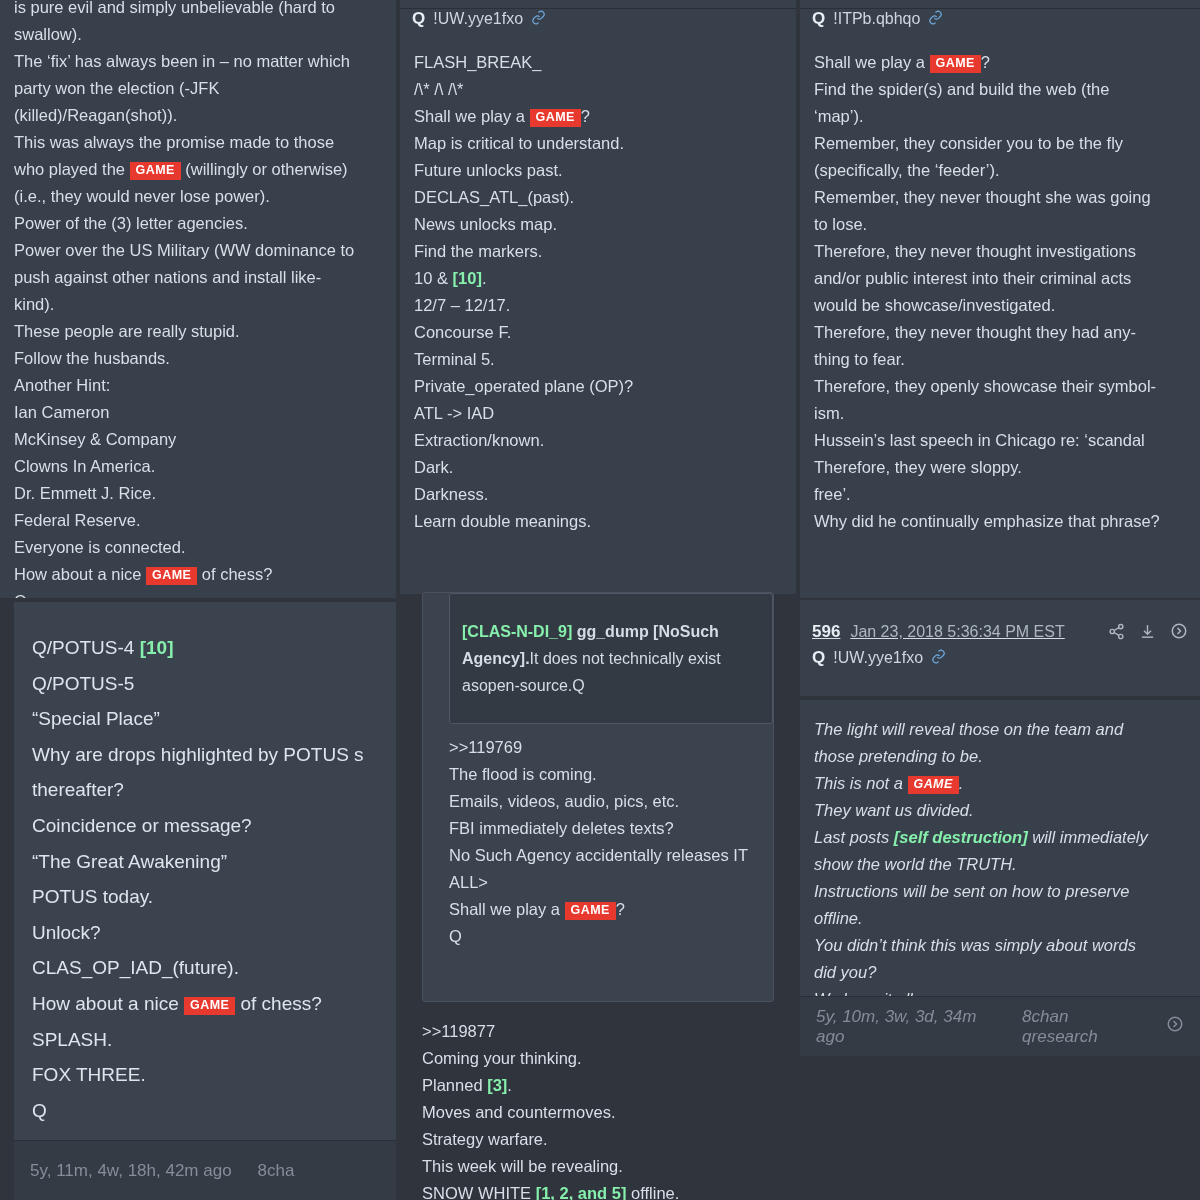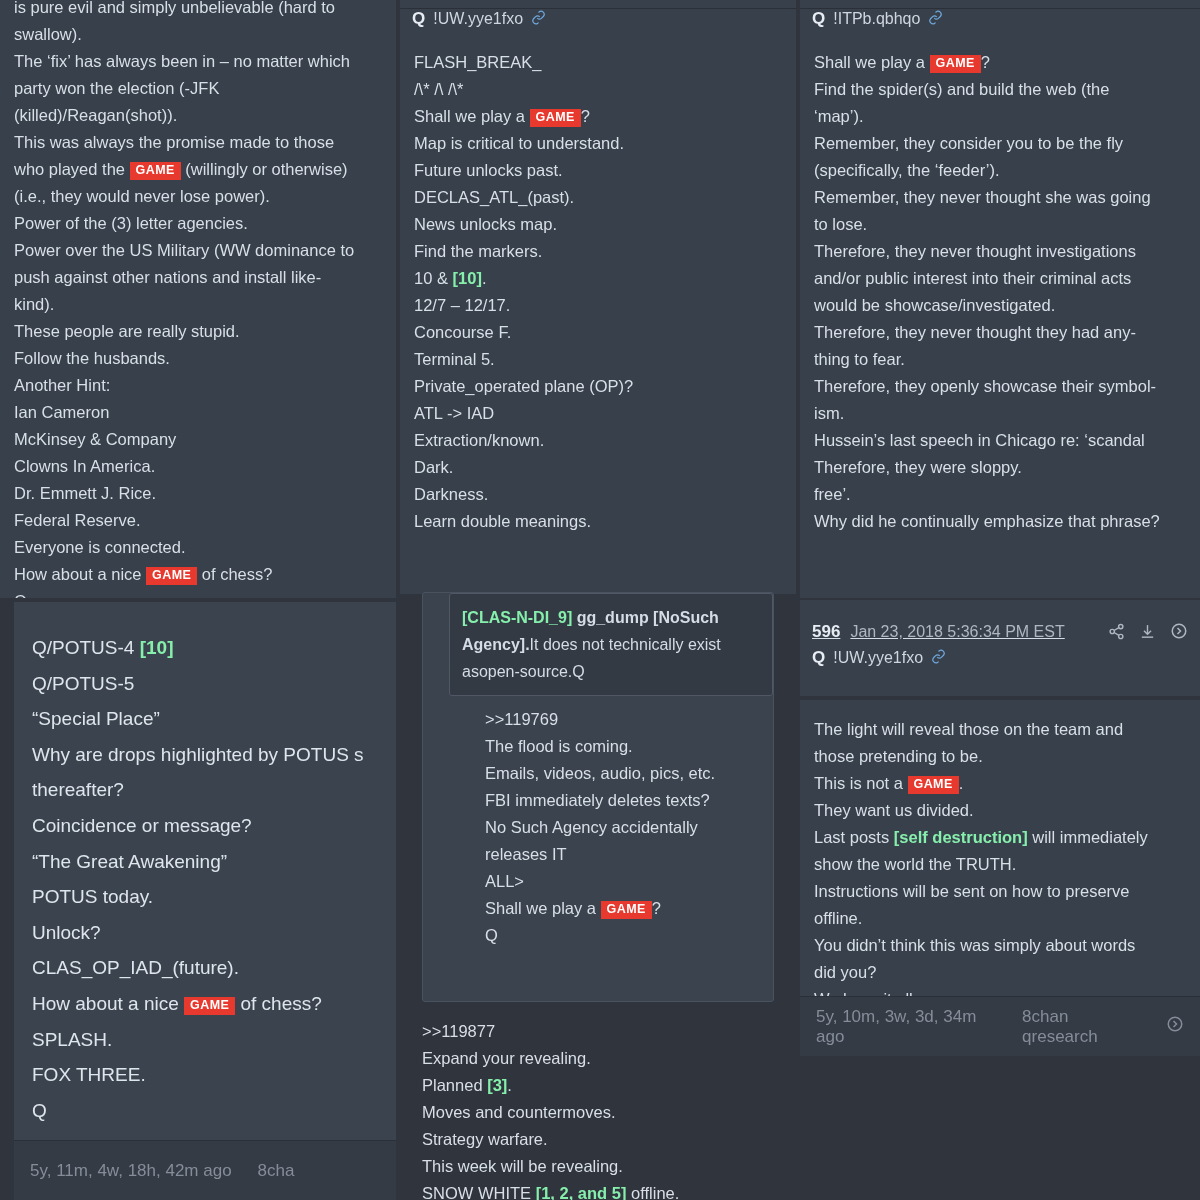--- a/index.html
+++ b/index.html
@@ -105,21 +105,21 @@
     font-size: 17px;
     gap: 26px;
   }
   .footer-bar .src { color: #848d99; }
 
   
   .quote {
     border: 1px solid #505866;
     background: #333a44;
     border-radius: 3px;
-    padding: 10px 12px;
+    padding: 24px 12px;
     margin: 0 0 10px 26px;
     font-size: 16px;
     line-height: 27px;
   }
 
   
   #col1-top {
     left: 0; top: -6px; width: 398px; height: 604px;
     background: #38404b;
   }
@@ -153,21 +153,21 @@
   #col2-bottom .card-body { padding-left: 22px; }
 
   
   #col3-top {
     left: 800px; top: -26px; width: 400px; height: 624px;
   }
   #col3-head2 {
     left: 800px; top: 600px; width: 400px; height: 96px;
   }
   #col3-bottom {
-    left: 800px; top: 700px; width: 400px; height: 356px;
+    left: 800px; top: 700px; width: 400px; height: 356px; font-style: italic;
   }
   .divider-v {
     position: absolute;
     top: 0; bottom: 0;
     width: 4px;
     background: #2f343d;
   }
 </style>
 </head>
 <body>
@@ -258,36 +258,36 @@
         <span class="ln">ATL -&gt; IAD</span>
         <span class="ln">Extraction/known.</span>
         <span class="ln">Dark.</span>
         <span class="ln">Darkness.</span>
         <span class="ln">Learn double meanings.</span>
       </div>
   </div>
 
   <div class="card" id="col2-mid">
     <div class="quote" id="c2m-quote"><span class="ln" style="font-weight: bold;"><span class="bold">[CLAS-N-DI_9]</span> gg_dump [No</span><span class="ln" style="font-weight: bold;">Such Agency].</span><span class="ln">It does not technically exist as</span><span class="ln">open-source.</span><span class="ln">Q</span></div>
-    <div class="card-body" id="c2m-body" style="padding-left:26px;padding-top:0;margin-left:36px;">
+    <div class="card-body" id="c2m-body" style="padding-left:26px;padding-top:0;">
         <span class="ln">&gt;&gt;119769</span>
         <span class="ln">The flood is coming.</span>
         <span class="ln">Emails, videos, audio, pics, etc.</span>
         <span class="ln">FBI immediately deletes texts?</span>
         <span class="ln">No Such Agency accidentally releases IT</span>
         <span class="ln">ALL&gt;</span>
         <span class="ln">Shall we play a <span class="game-tag">GAME</span>?</span>
         <span class="ln">Q</span>
       </div>
   </div>
 
   <div class="card" id="col2-bottom">
     <div class="card-body" id="c2b-body">
         <span class="ln">&gt;&gt;119877</span>
-        <span class="ln">Expand your revealing.</span>
+        <span class="ln">Coming your thinking.</span>
         <span class="ln">Planned <span class="bold">[3]</span>.</span>
         <span class="ln">Moves and countermoves.</span>
         <span class="ln">Strategy warfare.</span>
         <span class="ln">This week will be revealing.</span>
         <span class="ln">SNOW WHITE <span class="bold">[1, 2, and 5]</span> offline.</span>
       </div>
   </div>
 
   <div class="card" id="col3-top">
     <div class="card-header">

